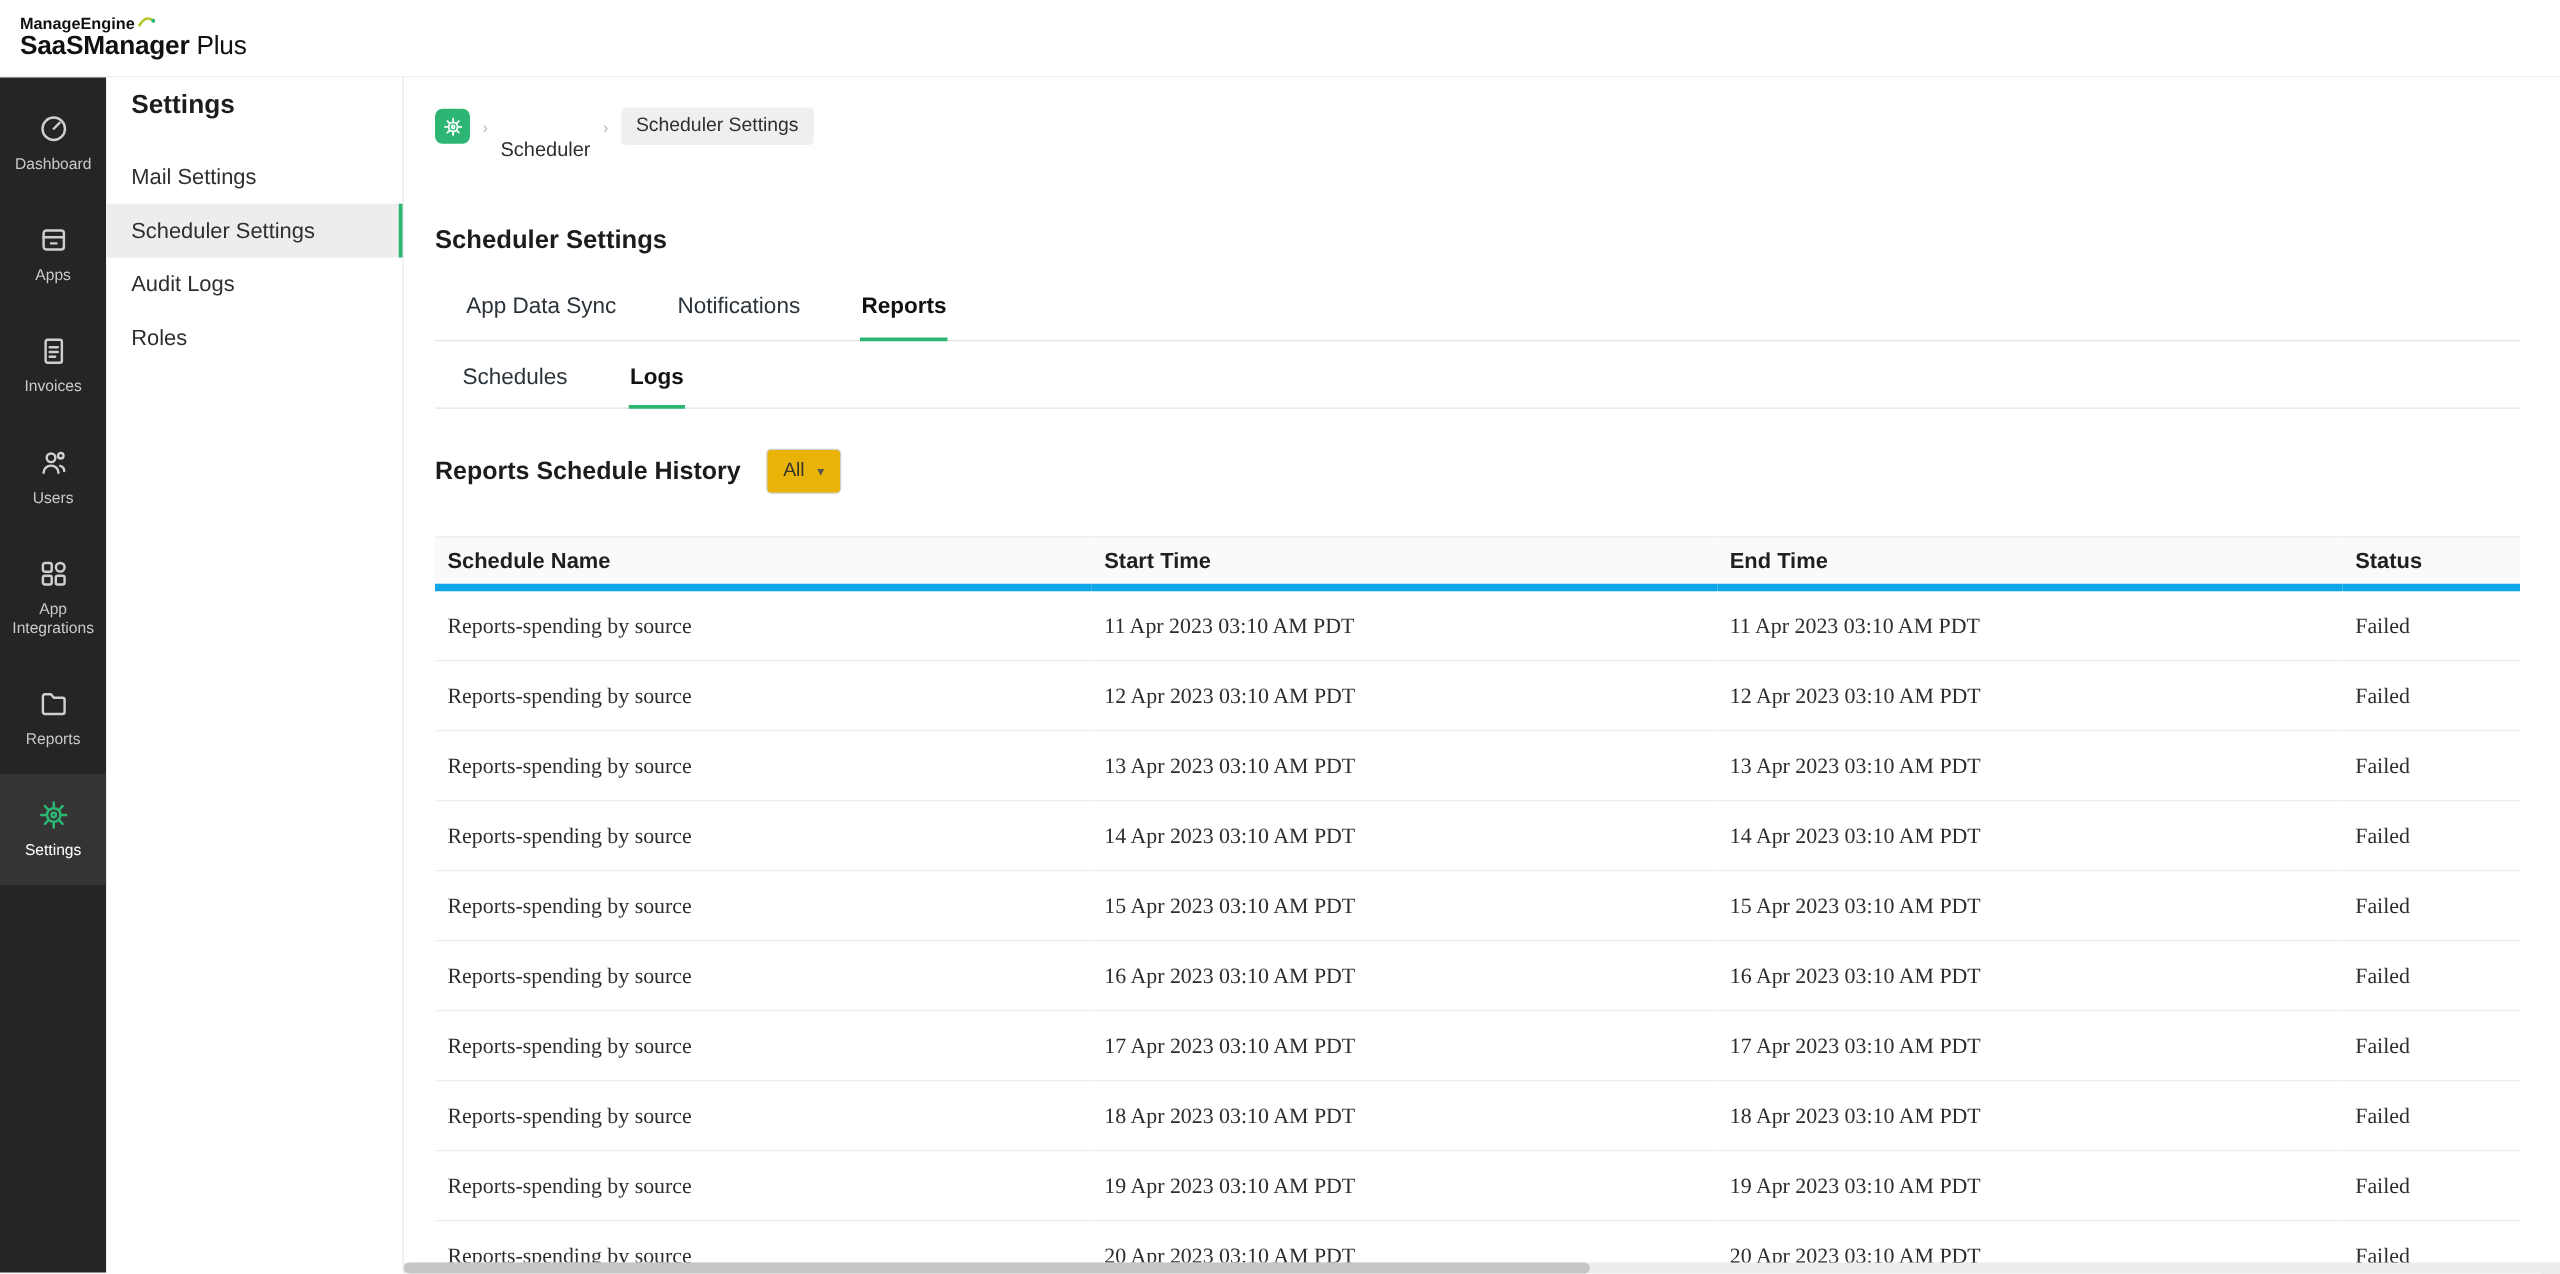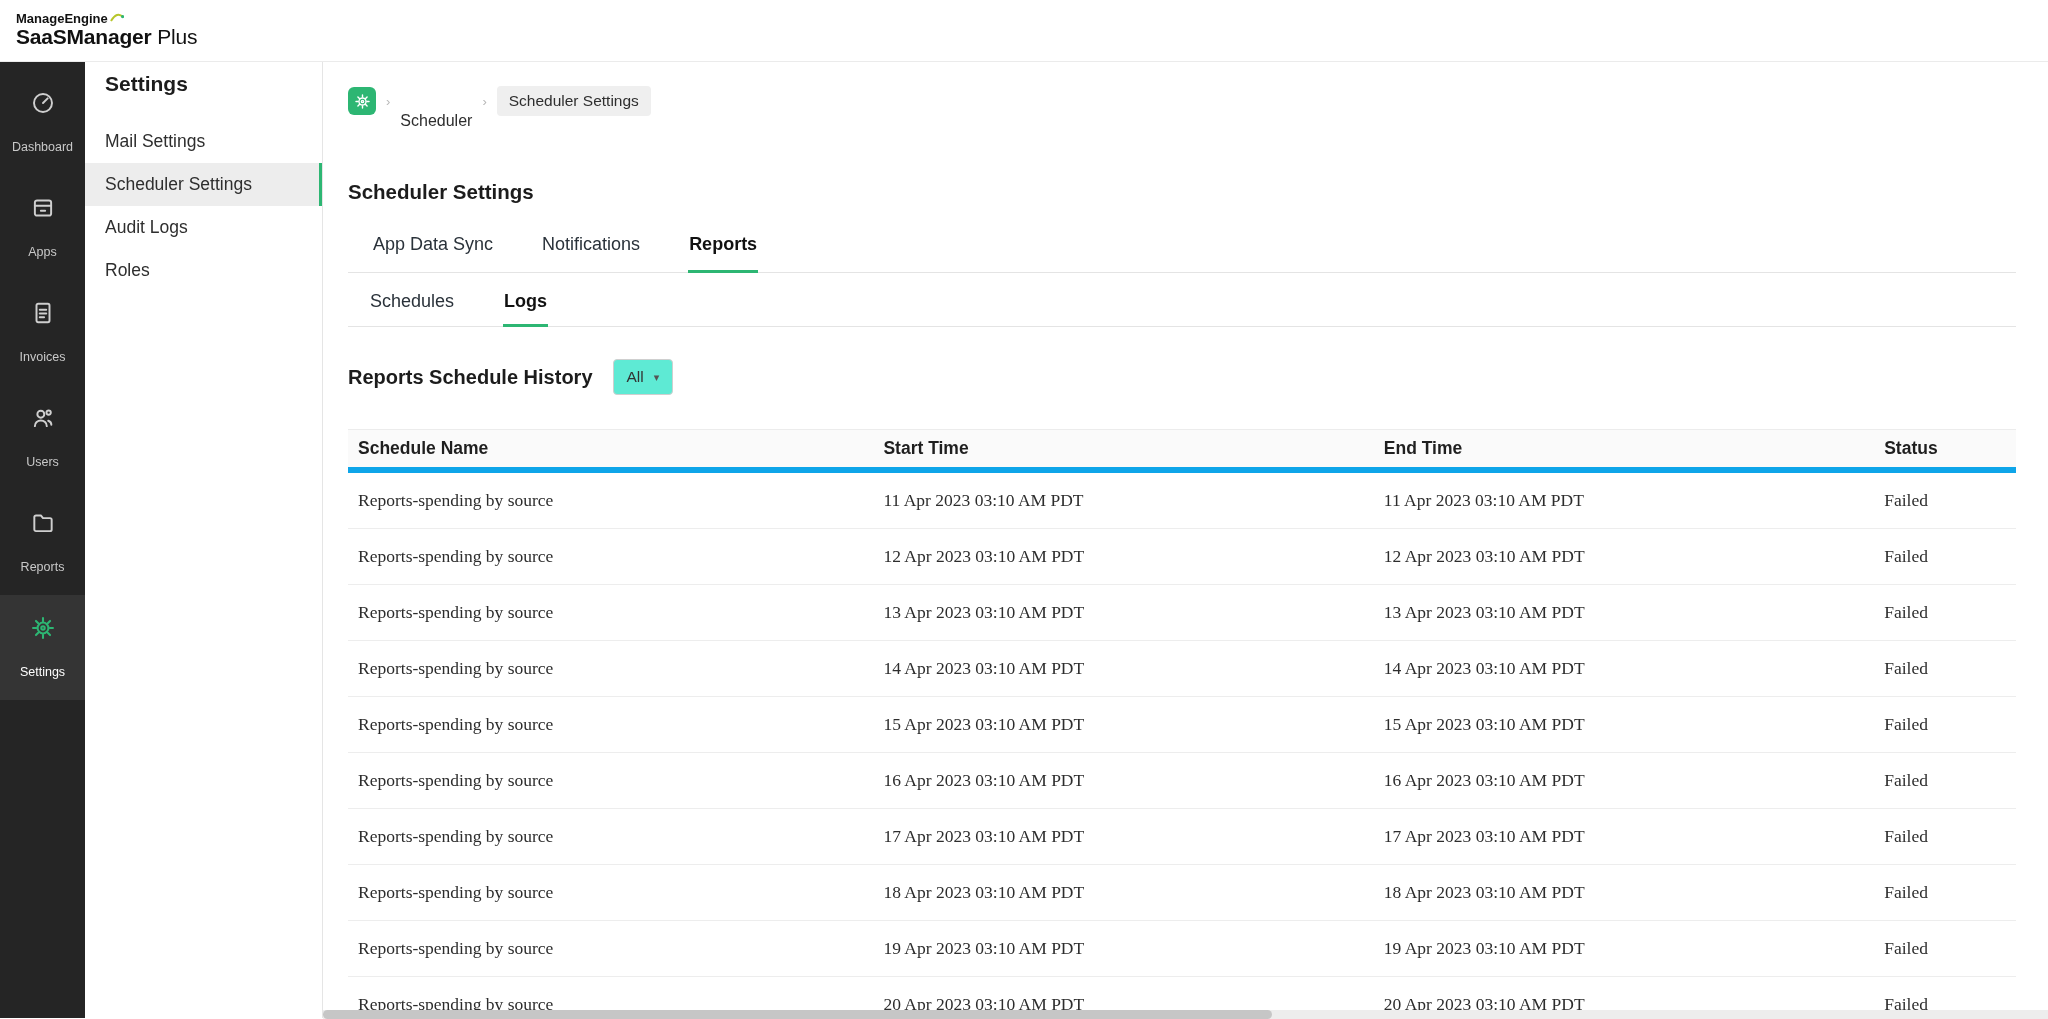--- a/index.html
+++ b/index.html
@@ -19,21 +19,21 @@
   .bell svg { width:24px; height:24px; }
   .avatar { width:40px; height:40px; background:#d4d4d4; border-radius:4px; overflow:hidden;
     display:flex; align-items:flex-end; justify-content:center; cursor:pointer; }
   .avatar svg { width:32px; height:32px; }
 
   
   .shell { display:flex; height:956px; }
 
   
   .rail { width:85px; background:#252525; flex-shrink:0; display:flex; flex-direction:column; padding-top:8px; }
-  .rail-item { display:flex; flex-direction:column; align-items:center; gap:24px;
+  .rail-item { display:flex; flex-direction:column; align-items:center; gap:8px;
     padding:20px 20px; cursor:pointer; }
   .rail-icon { width:26px; height:26px; color:#cfcfcf; }
   .rail-icon svg { width:26px; height:26px; display:block; }
   .rail-label { font-size:12.5px; color:#c9c9c9; text-align:center; line-height:1.2; }
   .rail-item.active { background:#343434; }
   .rail-item.active .rail-icon { color:#2db673; }
   .rail-item.active .rail-label { color:#ffffff; }
 
   
   .subnav { width:238px; flex-shrink:0; border-right:1px solid #e5e5e5; padding-top:10px; background:#fff; }
@@ -59,21 +59,21 @@
     margin-bottom:-1px; cursor:pointer; }
   .tab.active { font-weight:bold; color:#111; border-bottom-color:#2db673; }
 
   .subtabs { display:flex; gap:48px; border-bottom:1px solid #e4e4e4; padding-left:21px; margin-top:2px; }
   .subtab { font-size:18px; color:#2a323a; padding:16px 1px 12px; border-bottom:3px solid transparent;
     margin-bottom:-1px; cursor:pointer; }
   .subtab.active { font-weight:bold; color:#111; border-bottom-color:#2db673; }
 
   .history-head { display:flex; align-items:center; gap:20px; margin-top:32px; }
   .history-title { font-size:20px; font-weight:bold; color:#1c1c1c; }
-  .filter { display:flex; align-items:center; gap:10px; background:#5eead4; border:1px solid #cfcfcf;
+  .filter { display:flex; align-items:center; gap:10px; background:#eab308; border:1px solid #cfcfcf;
     border-radius:4px; padding:8px 13px; font-size:15.5px; color:#333; cursor:pointer; font-family:inherit; }
   .caret { font-size:11px; color:#555; }
 
   table { width:100%; border-collapse:collapse; margin-top:34px; }
   thead th { background:#fafafa; text-align:left; font-size:17.5px; font-weight:bold; color:#1f1f1f;
     padding:8px 10px; border-top:1px solid #ececec; border-bottom:6px solid #0ea5e9; }
   tbody td { font-size:17.5px; color:#2d2d2d; padding:17px 10px; border-bottom:1px solid #ededed;
     white-space:nowrap; }
   tbody tr { background:#fff;font-family:Liberation Serif, serif; }
 
@@ -129,20 +129,31 @@
       <div class="rail-item">
     <span class="rail-icon">
           <svg viewBox="0 0 24 24" fill="none" stroke="currentColor" stroke-width="1.8" stroke-linecap="round">
             <circle cx="10" cy="8.5" r="3.2"></circle>
             <path d="M4.5 19.5c0-3 2.5-5.2 5.5-5.2s5.5 2.2 5.5 5.2"></path>
             <circle cx="17.2" cy="7" r="2"></circle>
             <path d="M16.8 14.5c1.8.5 2.9 2 2.9 3.8"></path>
           </svg>
         </span>
     <span class="rail-label">Users</span>
+  </div>
+      <div class="rail-item">
+    <span class="rail-icon">
+          <svg viewBox="0 0 24 24" fill="none" stroke="currentColor" stroke-width="1.8" stroke-linejoin="round">
+            <rect x="4" y="4" width="6.5" height="6.5" rx="1.5"></rect>
+            <rect x="4" y="13.5" width="6.5" height="6.5" rx="1.5"></rect>
+            <rect x="13.5" y="13.5" width="6.5" height="6.5" rx="1.5"></rect>
+            <circle cx="16.8" cy="7.2" r="3.2"></circle>
+          </svg>
+        </span>
+    <span class="rail-label">App Integrations</span>
   </div>
       <div class="rail-item">
     <span class="rail-icon">
           <svg viewBox="0 0 24 24" fill="none" stroke="currentColor" stroke-width="1.8" stroke-linejoin="round">
             <path d="M4 6.5A1.5 1.5 0 0 1 5.5 5H10l2 2.5h6.5A1.5 1.5 0 0 1 20 9v9a1.5 1.5 0 0 1-1.5 1.5h-13A1.5 1.5 0 0 1 4 18z"></path>
           </svg>
         </span>
     <span class="rail-label">Reports</span>
   </div>
       <div class="rail-item active">

